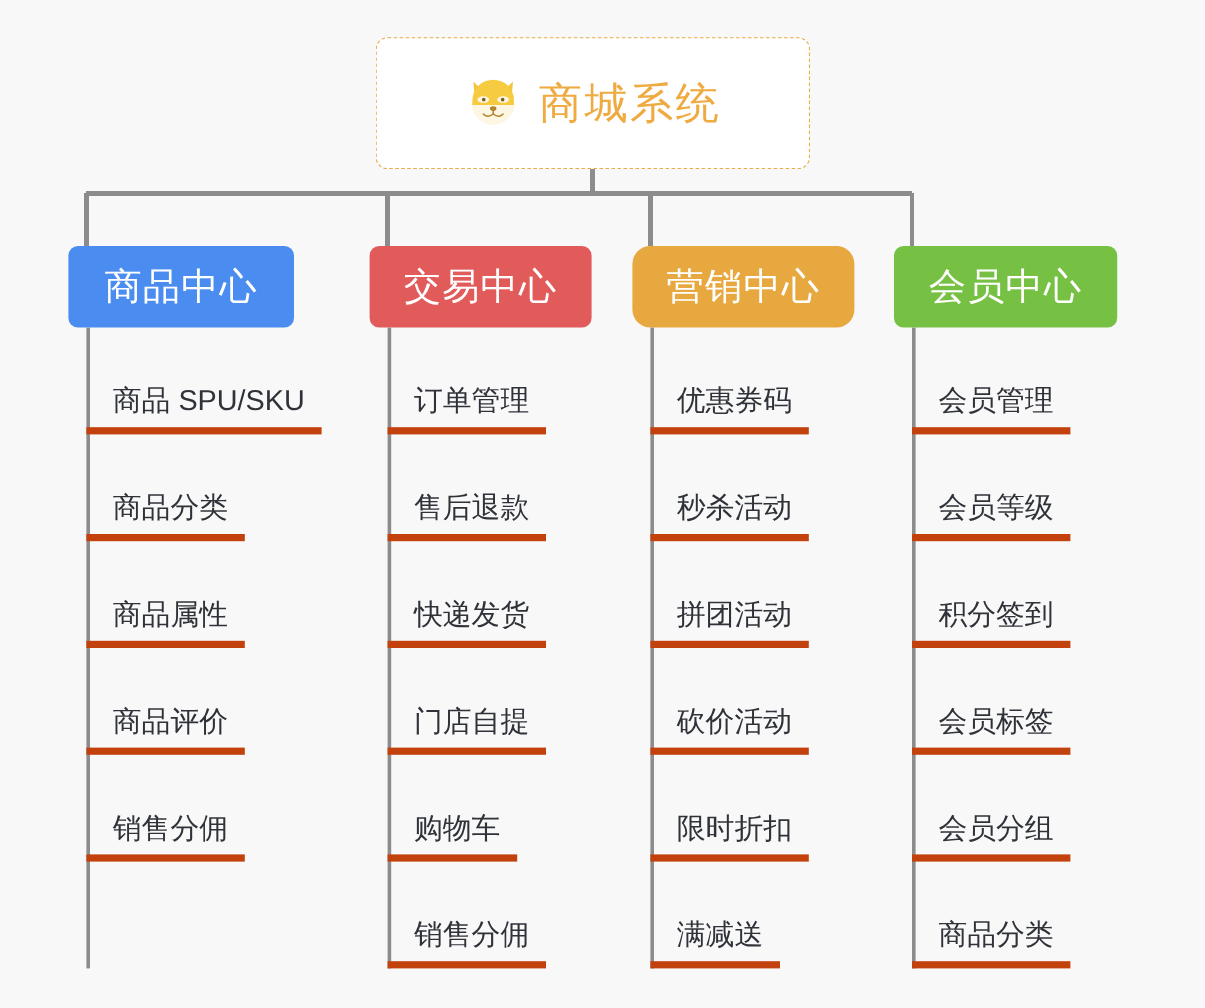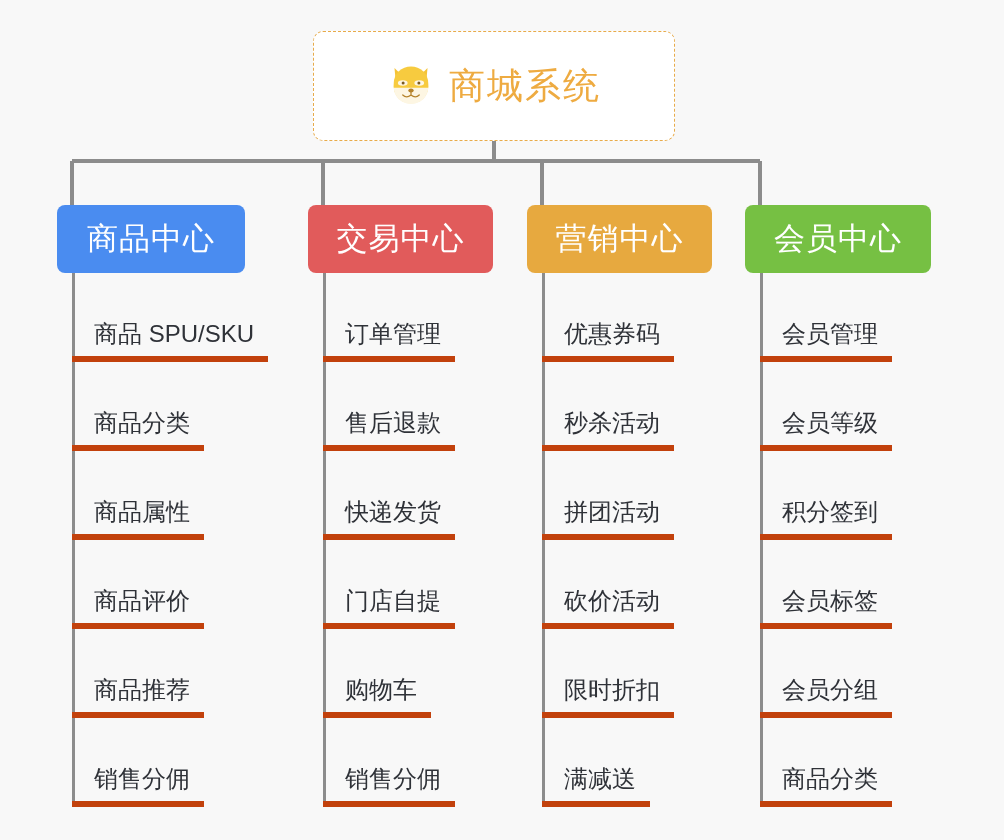--- a/index.html
+++ b/index.html
@@ -154,23 +154,20 @@
           <div class="leaf">
             <span class="leaf-label">商品分类</span>
           </div>
           <div class="leaf">
             <span class="leaf-label">商品属性</span>
           </div>
           <div class="leaf">
             <span class="leaf-label">商品评价</span>
           </div>
           <div class="leaf">
-            <span class="leaf-label">商品推荐</span>
-          </div>
-          <div class="leaf">
             <span class="leaf-label">销售分佣</span>
           </div>
         </div>
       </div>
       <div class="branch" style="left: 308px; width: 185px; text-align: right;">
         <div class="branch-header" style="background: rgb(225, 91, 91);">
           <span>交易中心</span>
         </div>
         <div class="leaf-list">
           <div class="leaf-spine" style="height: 534px;"></div>
@@ -188,21 +185,21 @@
           </div>
           <div class="leaf">
             <span class="leaf-label">购物车</span>
           </div>
           <div class="leaf">
             <span class="leaf-label">销售分佣</span>
           </div>
         </div>
       </div>
       <div class="branch" style="left: 527px; width: 185px;">
-        <div class="branch-header" style="background: rgb(231, 169, 63);">
+        <div class="branch-header" style="background: rgb(231, 169, 63); border-radius: 15px;">
           <span>营销中心</span>
         </div>
         <div class="leaf-list">
           <div class="leaf-spine" style="height: 534px;"></div>
           <div class="leaf">
             <span class="leaf-label">优惠券码</span>
           </div>
           <div class="leaf">
             <span class="leaf-label">秒杀活动</span>
           </div>

